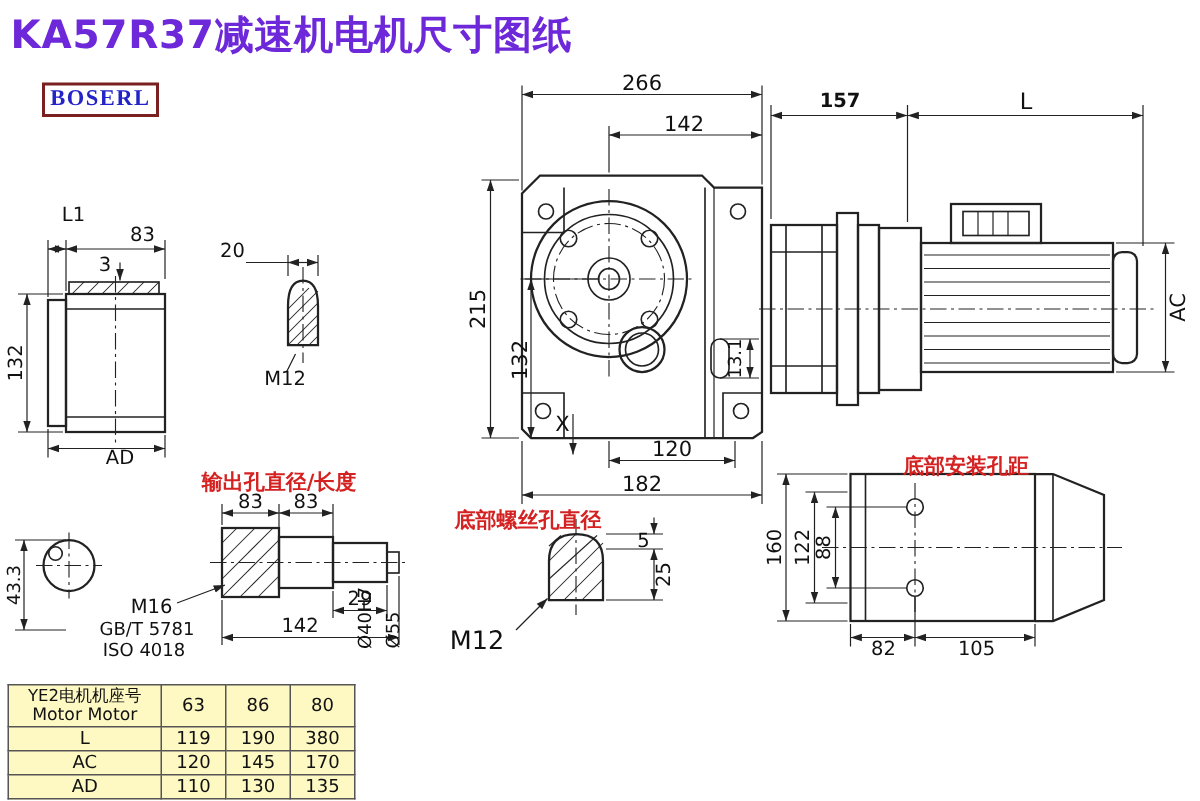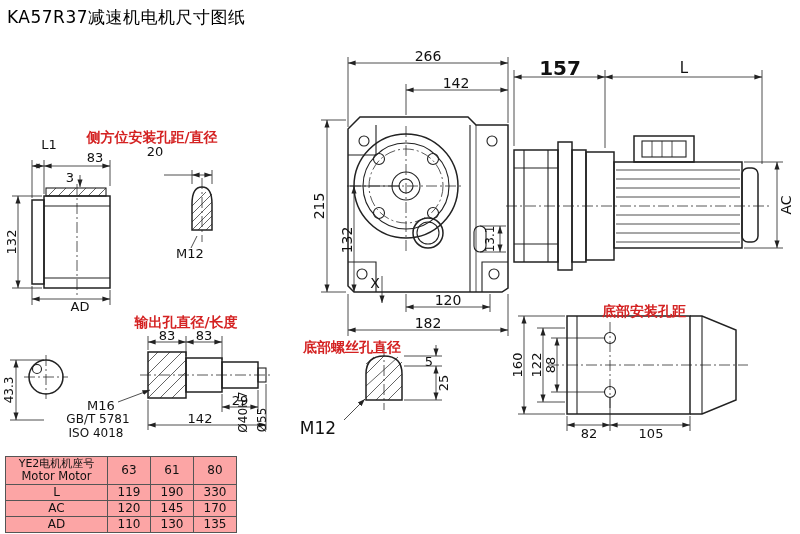--- a/index.html
+++ b/index.html
@@ -7,32 +7,32 @@
   body { width:800px; height:534px; position:relative; overflow:hidden;
          font-family:"DejaVu Sans", sans-serif; color:#111; }
   .stage { position:absolute; left:0; top:0; width:800px; height:534px; }
   svg.draw { position:absolute; left:0; top:0; }
   .lbl { position:absolute; transform:translate(-50%,-50%); font-size:13px;
          line-height:1; white-space:nowrap; color:#111; }
   .lbl.rot { transform:translate(-50%,-50%) rotate(-90deg); }
   .lbl.s12 { font-size:12px; }
   .lbl.s14 { font-size:14px; }
   .lbl.s15 { font-size:15px; }
-  .lbl.b16 { font-size:20px; font-weight:bold; }
+  .lbl.b16 { font-size:13px; font-weight:bold; }
   .lbl.s17 { font-size:17px; }
   .red-label { color:#d42222; font-weight:bold; font-size:14px; }
-  .title { position:absolute; left:7px; top:6px; font-size:17px; font-weight:normal;
-           color:#000000; letter-spacing:.5px; white-space:nowrap; }
+  .title { position:absolute; left:7px; top:6px; font-size:26px; font-weight:bold;
+           color:#6d28d9; letter-spacing:.5px; white-space:nowrap; }
   .brand { position:absolute; left:28px; top:55px; width:78px; height:23px;
            border:2px solid #7a2020; display:flex; align-items:center; justify-content:center;
            font-family:"Liberation Serif", serif; font-weight:bold; font-size:15px;
            color:#2323c8; letter-spacing:1px; background:#fff; }
   table.size-table { position:absolute; left:5px; top:456px; width:232px;
            border-collapse:collapse; table-layout:fixed; font-size:12px;
-           text-align:center; background:#fca5a5; }
+           text-align:center; background:#fef9c3; }
   .size-table td { border:1px solid #555; padding:0; height:16px; vertical-align:middle; }
   .size-table tr.hdr td { height:27px; }
   .size-table .c0 { width:102px; }
   .hdr-cn { font-size:11px; line-height:1.2; }
   .hdr-en { font-size:11.5px; line-height:1.2; }
   svg .o  { stroke:#222; stroke-width:1.5; fill:none; }
   svg .o2 { stroke:#222; stroke-width:1.1; fill:none; }
   svg .t  { stroke:#222; stroke-width:.8;  fill:none; }
   svg .cl { stroke:#222; stroke-width:.75; fill:none; stroke-dasharray:11 3 2 3; }
   svg .hl { stroke:#222; stroke-width:.7; }
@@ -247,30 +247,30 @@
       <line class="t" x1="557" y1="338" x2="557" y2="392" marker-start="url(#arr)" marker-end="url(#arr)"></line>
       <line class="t" x1="567" y1="416" x2="567" y2="431"></line>
       <line class="t" x1="610" y1="398" x2="610" y2="431"></line>
       <line class="t" x1="690" y1="416" x2="690" y2="431"></line>
       <line class="t" x1="567" y1="425" x2="610" y2="425" marker-start="url(#arr)" marker-end="url(#arr)"></line>
       <line class="t" x1="610" y1="425" x2="690" y2="425" marker-start="url(#arr)" marker-end="url(#arr)"></line>
     </g>
   </svg>
 
   <div class="title">KA57R37减速机电机尺寸图纸</div>
-
-  <span class="lbl red-label" style="left:152px; top:137px;">侧方位安装孔距/直径</span>
+  <div class="brand">BOSERL</div>
+
   <span class="lbl red-label" style="left:186px; top:322px;text-align:right;">输出孔直径/长度</span>
   <span class="lbl red-label" style="left:352px; top:347px;">底部螺丝孔直径</span>
   <span class="lbl red-label" style="left:644px; top:311px;">底部安装孔距</span>
 
   <span class="lbl" style="left:49px; top:144px;">L1</span>
   <span class="lbl" style="left:95px; top:157px;">83</span>
   <span class="lbl" style="left:70px; top:177px;">3</span>
-  <span class="lbl" style="left:155px; top:151px;">20</span>
+  <span class="lbl" style="left:155px; top:168px;">20</span>
   <span class="lbl" style="left:190px; top:253px;">M12</span>
   <span class="lbl rot" style="left:11px; top:242px;">132</span>
   <span class="lbl" style="left:80px; top:306px;">AD</span>
 
   <span class="lbl s14" style="left:428px; top:56px;text-align:center;">266</span>
   <span class="lbl s14" style="left:456px; top:83px;">142</span>
   <span class="lbl s14 rot" style="left:319px; top:206px;">215</span>
   <span class="lbl s14 rot" style="left:347px; top:240px;">132</span>
   <span class="lbl s12 rot" style="left:490px; top:239px;">13.1</span>
   <span class="lbl s14" style="left:375px; top:283px;">X</span>
@@ -303,28 +303,28 @@
   <span class="lbl" style="left:651px; top:433px;">105</span>
 
   <table class="size-table">
     <tbody>
       <tr class="hdr">
         <td class="c0">
           <div class="hdr-cn">YE2电机机座号</div>
           <div class="hdr-en">Motor Motor</div>
         </td>
         <td>63</td>
-        <td>61</td>
+        <td>86</td>
         <td>80</td>
       </tr>
       <tr>
         <td class="c0">L</td>
         <td>119</td>
         <td>190</td>
-        <td>330</td>
+        <td>380</td>
       </tr>
       <tr>
         <td class="c0">AC</td>
         <td>120</td>
         <td>145</td>
         <td>170</td>
       </tr>
       <tr>
         <td class="c0">AD</td>
         <td>110</td>

